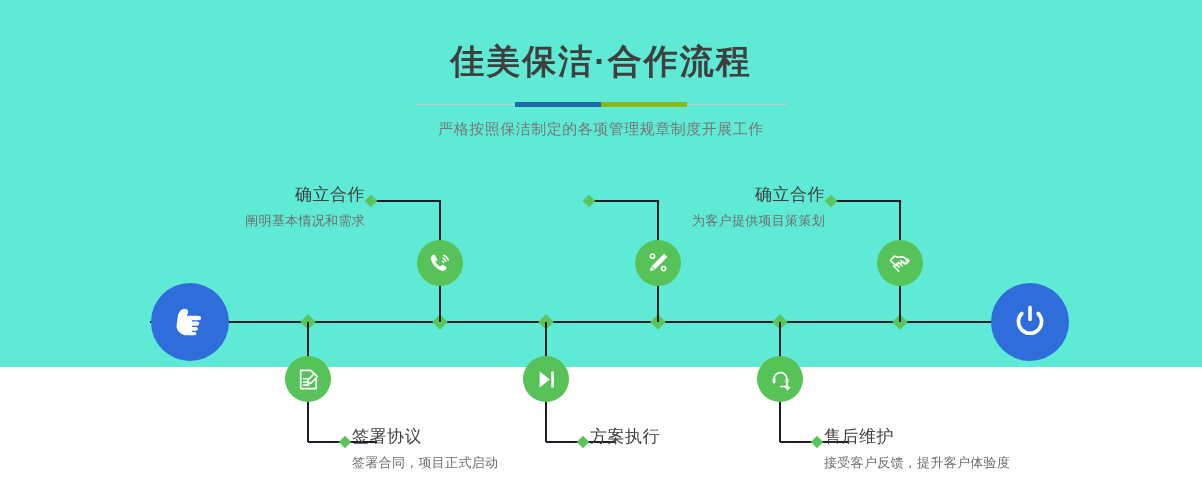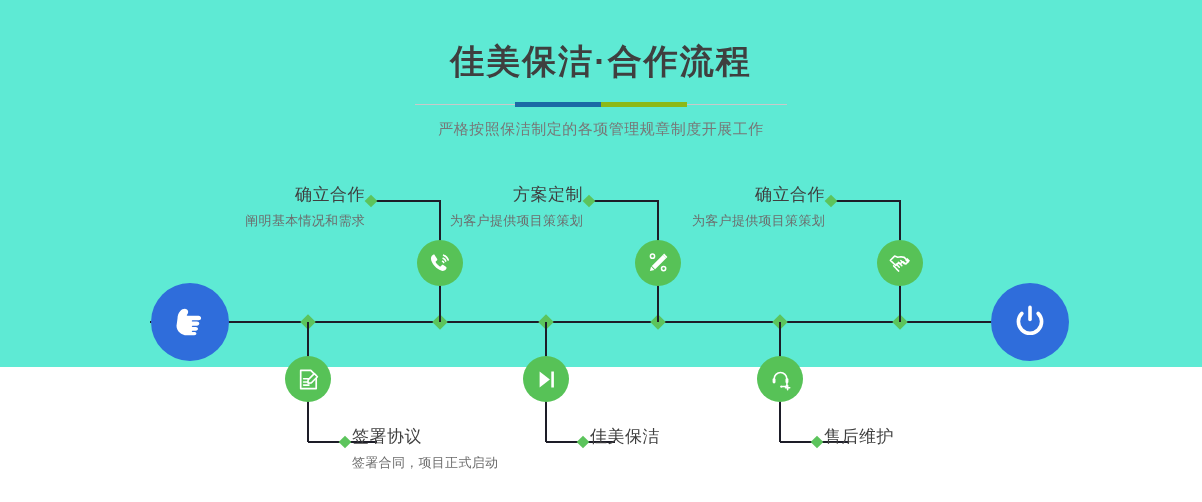--- a/index.html
+++ b/index.html
@@ -137,24 +137,20 @@
       <span>
         <svg width="26" height="26" viewBox="0 0 26 26">
           <path d="M17.8 4.9l3.3 3.3-11 11-3.3-3.3z" fill="#fff"></path>
           <path d="M6.1 16.5l3.4 3.4-4.6 1.2z" fill="#fff"></path>
           <path d="M19.1 3.6l3.3 3.3-1.3 1.3-3.3-3.3z" fill="#fff"></path>
           <circle cx="7.5" cy="6.2" r="2.1" fill="none" stroke="#fff" stroke-width="1.5"></circle>
           <circle cx="18.6" cy="18.6" r="2.1" fill="none" stroke="#fff" stroke-width="1.5"></circle>
         </svg>
       </span>
     </div>
-    <div class="lbl right-al" style="left:330px; top:186px; width:253px;">
-      <div class="t">方案定制</div>
-      <div class="d">为客户提供项目策策划</div>
-    </div>
 
     <div class="vline" style="left:899px; top:200px; height:122px;"></div>
     <div class="hline" style="left:831px; top:200px; width:69px;"></div>
     <div class="mark" style="left:831px; top:201px;"></div>
     <div class="node" style="left:900px; top:263px;">
       <span>
         <svg width="27" height="27" viewBox="0 0 27 27">
           <path d="M3.4 10.3l4.2-4.2 3.1 1.1 3.3-.5 3.2.7 4.1 4-2.4 2.6-3.1-2.3-2.4 1.9-2.5-.4-2.1 2.3z" fill="none" stroke="#fff" stroke-width="1.6" stroke-linejoin="round"></path>
           <path d="M9.2 14.1l3.1 3.1M11.4 12.2l3.4 3.4M13.8 10.5l3.5 3.3" stroke="#fff" stroke-width="1.5" stroke-linecap="round"></path>
           <path d="M6.6 15.9l3.6 3.6M9.4 18.9l2.3 2.2" stroke="#fff" stroke-width="1.5" stroke-linecap="round"></path>
@@ -189,40 +185,41 @@
     <div class="mark" style="left:583px; top:442px;"></div>
     <div class="node" style="left:546px; top:379px;">
       <span>
         <svg width="25" height="25" viewBox="0 0 25 25">
           <path d="M5.6 4.5l10.3 8-10.3 8z" fill="#fff"></path>
           <rect x="17.3" y="4.5" width="2.6" height="16" fill="#fff"></rect>
         </svg>
       </span>
     </div>
     <div class="lbl left-al" style="left:590px; top:428px; width:280px;">
-      <div class="t">佳美保洁</div>
+      <div class="t">方案执行</div>
     </div>
 
     <div class="vline" style="left:779px; top:322px; height:120px;"></div>
     <div class="hline" style="left:780px; top:441px; width:69px;"></div>
     <div class="mark" style="left:817px; top:442px;"></div>
     <div class="node" style="left:780px; top:379px;">
       <span>
         <svg width="25" height="25" viewBox="0 0 25 25">
           <path d="M6.2 11.8a6.3 6.3 0 0 1 12.6 0" fill="none" stroke="#fff" stroke-width="1.6" stroke-linecap="round"></path>
           <rect x="4.6" y="11.2" width="2.9" height="5.2" rx="1.4" fill="#fff"></rect>
           <rect x="17.5" y="11.2" width="2.9" height="5.2" rx="1.4" fill="#fff"></rect>
           <path d="M18.9 16.4v1.4c0 1-.9 1.8-2 1.8h-2.3" fill="none" stroke="#fff" stroke-width="1.5" stroke-linecap="round"></path>
           <circle cx="13.4" cy="19.6" r="1.2" fill="#fff"></circle>
           <path d="M19.6 18.6v4.2M17.5 20.7h4.2" stroke="#fff" stroke-width="1.6" stroke-linecap="round"></path>
         </svg>
       </span>
     </div>
     <div class="lbl left-al" style="left:824px; top:428px; width:300px;">
       <div class="t">售后维护</div>
+      <div class="d">接受客户反馈，提升客户体验度</div>
     </div>
 
     <div class="endcap" style="left:190px; top:322px;">
       <span>
         <svg width="44" height="44" viewBox="0 0 44 44">
           <path d="M11.5 22.6c0-3 .9-5.6 2.6-7.4 1.6-1.7 3.6-2.5 5.4-2.3 1.5.2 2.4 1.1 2.6 2.3.2 1.3-.3 2.6-1.1 3.6-.4.5-.2.9.4.9h11.1c1.5 0 2.6 1 2.6 2.3s-1.1 2.3-2.6 2.3h-6c-.4 0-.7.3-.7.6s.3.6.7.6h4.4c1.4 0 2.4.9 2.4 2.1s-1 2.1-2.4 2.1h-4.4c-.4 0-.7.3-.7.6s.3.6.7.6h3.3c1.3 0 2.2.8 2.2 1.9s-.9 1.9-2.2 1.9h-3.3c-.4 0-.7.3-.7.6s.3.6.7.6h1.9c1.1 0 2 .7 2 1.7s-.9 1.7-2 1.7h-7.6c-5.4 0-10.3-4.1-10.3-9.6z" fill="#fff" transform="translate(-2,-4) scale(1)"></path>
         </svg>
       </span>
     </div>
     <div class="endcap" style="left:1030px; top:322px;">

